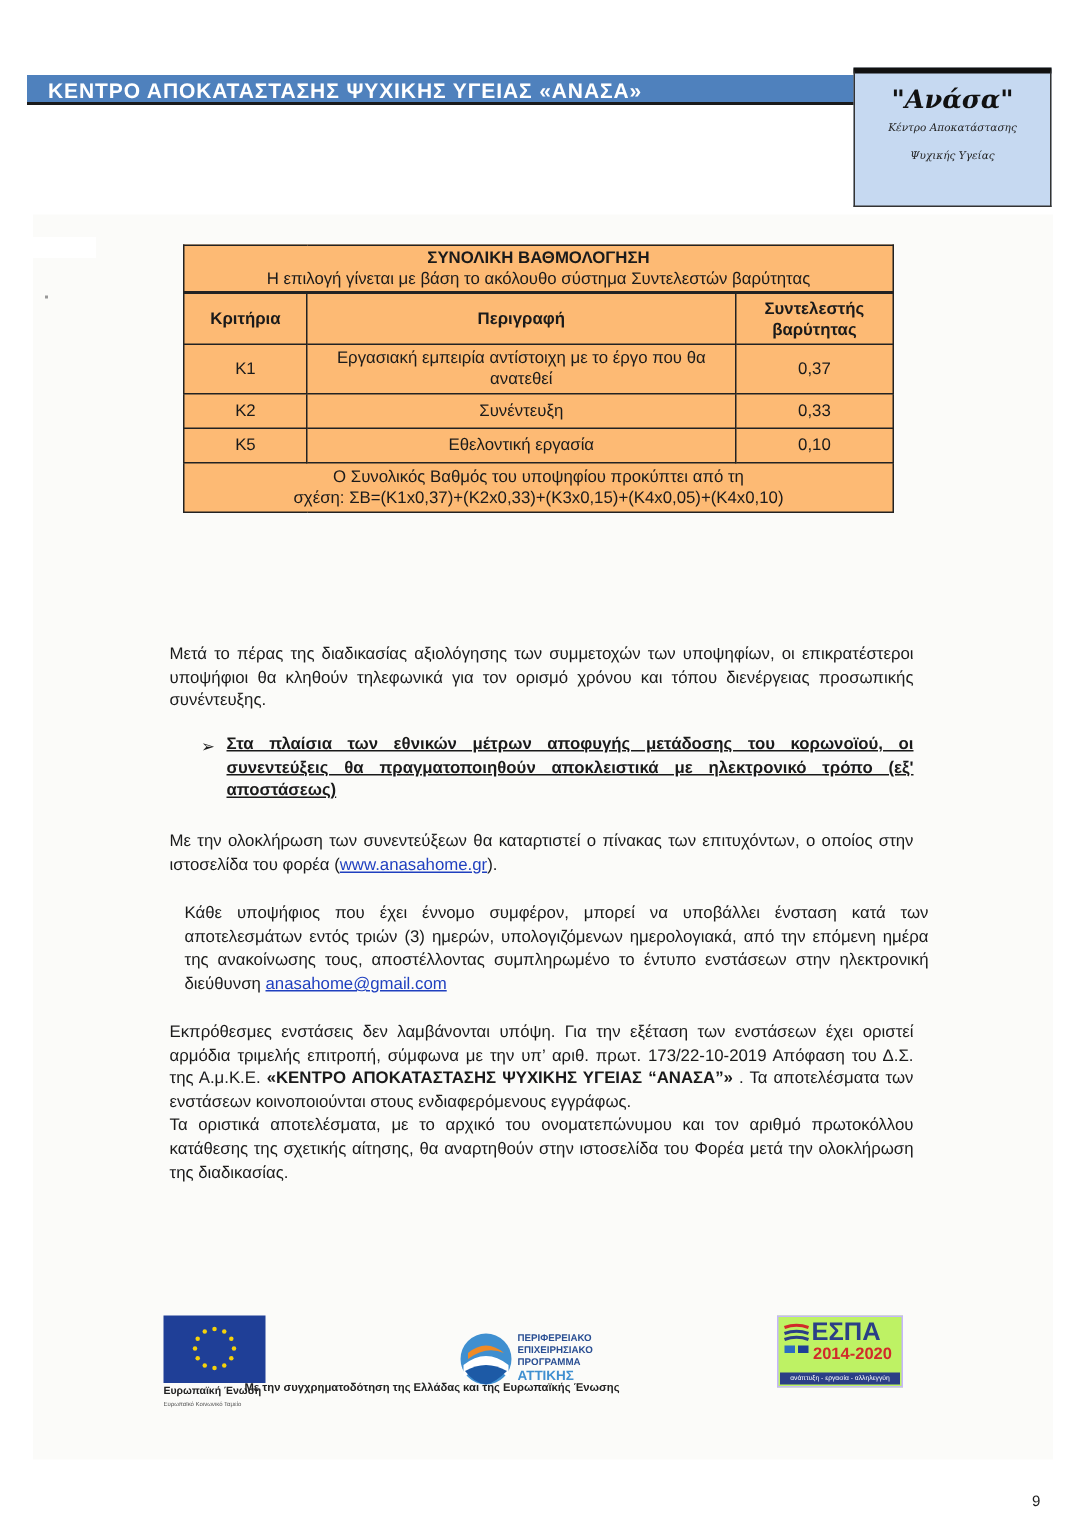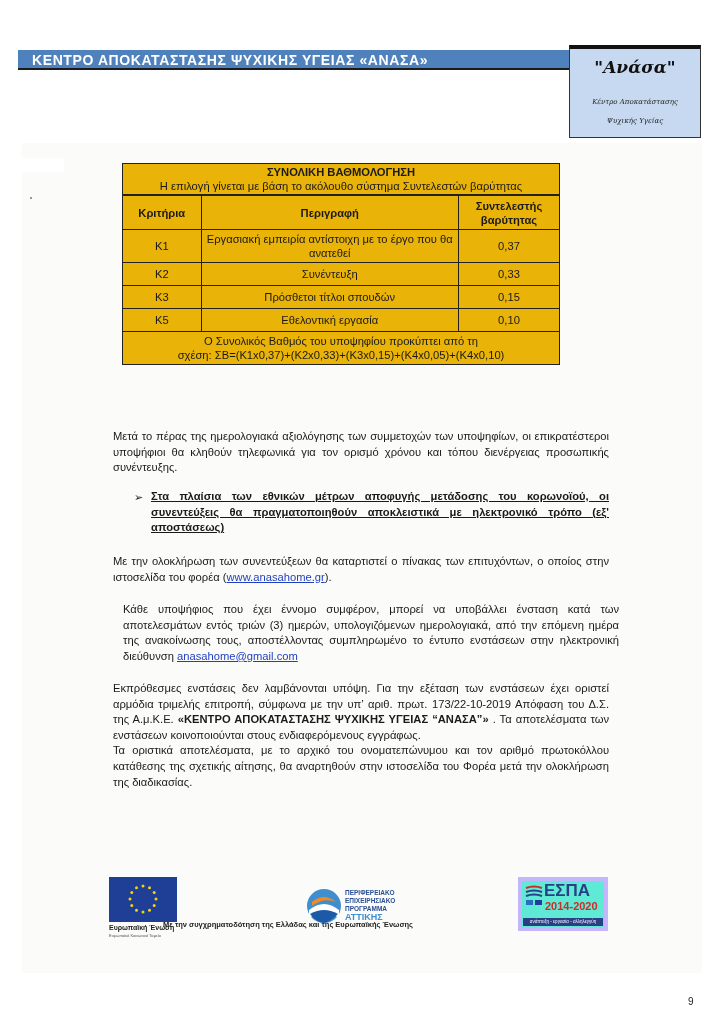--- a/index.html
+++ b/index.html
@@ -12,32 +12,32 @@
     .hdr-bar-ext { position: absolute; left: 410px; top: 50px; width: 160px; height: 18px;
                    background: #4f81bd; border-bottom: 2px solid #1a1a1a; }
     .hdr-title { position: absolute; left: 32px; top: 52px; font-size: 14px; font-weight: bold;
                  color: #ffffff; letter-spacing: 0.6px; white-space: nowrap; }
     .logo-box { position: absolute; left: 569px; top: 45px; width: 132px; height: 93px;
                 background: #c6d9f1; border: 1.5px solid #333; border-top: 4px solid #111;
                 box-sizing: border-box; text-align: center; }
     .logo-name { font-family: "DejaVu Serif", serif; font-style: italic; font-weight: bold;
                  font-size: 17px; margin-top: 8px; color: #111; }
     .logo-line { font-family: "DejaVu Serif", serif; font-style: italic; font-size: 7px;
-                 color: #222; margin-top: 21px; }
+                 color: #222; margin-top: 4px; }
     .logo-line2 { margin-top: 11px; }
 
     
     .gray-band { position: absolute; left: 22px; top: 143px; width: 680px; height: 830px;
                  background: #fbfbf9; }
     .white-patch { position: absolute; left: 22px; top: 158px; width: 42px; height: 14px; background: #fff; }
     .dot-mark { position: absolute; left: 30px; top: 197px; width: 2px; height: 2px; background: #999; }
 
     
-    .score-table { position: absolute; left: 122px; top: 163px; width: 438px;
-                   border-collapse: collapse; font-size: 11.2px; background: #eab308; }
+    .score-table { position: absolute; left: 122px; top: 163px; width: 474px;
+                   border-collapse: collapse; font-size: 11.2px; background: #fdba74; }
     .score-table td, .score-table th { border: 1px solid #222; text-align: center;
                    padding: 1px 3px; font-weight: normal; line-height: 14px; }
     .score-table .cap-row td { line-height: 14px; padding-top: 1px; padding-bottom: 1px;
                    border-bottom: 2px solid #222; }
     .score-table .cap-title { font-weight: bold; display: block; }
     .score-table th { font-weight: bold; height: 31px; }
     .score-table td.crit { width: 76px; height: 20px; }
     .score-table td.desc { width: 285px; }
     .score-table td.w { width: 99px; }
     .score-table tr.r1 td { height: 30px; }
@@ -61,21 +61,21 @@
     .eu-flag svg { display: block; }
     .eu-label { position: absolute; left: 109px; top: 924px; font-size: 7px; font-weight: bold; color: #222; }
     .eu-sub { position: absolute; left: 109px; top: 933px; font-size: 4px; color: #555; }
 
     .pep-logo { position: absolute; left: 306px; top: 888px; width: 36px; height: 36px; }
     .pep-text { position: absolute; left: 345px; top: 889px; font-size: 6.5px; font-weight: bold;
                 color: #2a4f93; line-height: 8px; }
     .pep-text .big { font-size: 9px; color: #3f8fd0; }
 
     .espa { position: absolute; left: 518px; top: 877px; width: 82px; height: 46px;
-            border: 4px solid #c4b5fd; background: #5eead4; }
+            border: 1px solid #c4b5fd; background: #bef264; }
     .espa-name { position: absolute; left: 22px; top: 0px; font-size: 17px; font-weight: bold; color: #2b3f86; }
     .espa-years { position: absolute; left: 23px; top: 19px; font-size: 11px; font-weight: bold; color: #d12a2a; }
     .espa-strip { position: absolute; left: 1px; right: 1px; bottom: 1px; height: 8px; background: #2b3f86;
                   color: #fff; font-size: 4.5px; text-align: center; line-height: 8px; }
     .espa-waves { position: absolute; left: 3px; top: 4px; width: 18px; height: 22px; }
 
     .fund-text { position: absolute; left: 0; width: 576px; top: 920px; text-align: center;
                  font-size: 7.5px; font-weight: bold; color: #222; }
     .page-num { position: absolute; left: 688px; top: 996px; font-size: 10px; color: #222; }
   </style>
@@ -112,39 +112,34 @@
     <td class="crit">Κ1</td>
     <td class="desc">Εργασιακή εμπειρία αντίστοιχη με το έργο που θα ανατεθεί</td>
     <td class="w">0,37</td>
   </tr>
   <tr>
     <td class="crit">Κ2</td>
     <td class="desc">Συνέντευξη</td>
     <td class="w">0,33</td>
   </tr>
   <tr>
-    <td class="crit">Κ3</td>
-    <td class="desc">Πρόσθετοι τίτλοι σπουδών</td>
-    <td class="w">0,15</td>
-  </tr>
-  <tr>
     <td class="crit">Κ5</td>
     <td class="desc">Εθελοντική εργασία</td>
     <td class="w">0,10</td>
   </tr>
   <tr class="foot">
     <td colspan="3">
       <div>Ο Συνολικός Βαθμός του υποψηφίου προκύπτει από τη</div>
       <div>σχέση: ΣΒ=(Κ1x0,37)+(Κ2x0,33)+(Κ3x0,15)+(Κ4x0,05)+(Κ4x0,10)</div>
     </td>
   </tr>
 </tbody>
   </table>
 
-<div class="para p1">Μετά το πέρας της ημερολογιακά αξιολόγησης των συμμετοχών των υποψηφίων, οι επικρατέστεροι υποψήφιοι θα κληθούν τηλεφωνικά για τον ορισμό χρόνου και τόπου διενέργειας προσωπικής συνέντευξης.</div>
+<div class="para p1">Μετά το πέρας της διαδικασίας αξιολόγησης των συμμετοχών των υποψηφίων, οι επικρατέστεροι υποψήφιοι θα κληθούν τηλεφωνικά για τον ορισμό χρόνου και τόπου διενέργειας προσωπικής συνέντευξης.</div>
 
 <div class="bullet">➢</div>
 <div class="p-bullet">Στα πλαίσια των εθνικών μέτρων αποφυγής μετάδοσης του κορωνοϊού, οι συνεντεύξεις θα πραγματοποιηθούν αποκλειστικά με ηλεκτρονικό τρόπο (εξ' αποστάσεως)</div>
 
 <div class="para p2"><span>Με την ολοκλήρωση των συνεντεύξεων θα καταρτιστεί ο πίνακας των επιτυχόντων, ο οποίος στην ιστοσελίδα του φορέα (</span><a class="link">www.anasahome.gr</a><span>).</span></div>
 
 <div class="para p3"><span>Κάθε υποψήφιος που έχει έννομο συμφέρον, μπορεί να υποβάλλει ένσταση κατά των αποτελεσμάτων εντός τριών (3) ημερών, υπολογιζόμενων ημερολογιακά, από την επόμενη ημέρα της ανακοίνωσης τους, αποστέλλοντας συμπληρωμένο το έντυπο ενστάσεων στην ηλεκτρονική διεύθυνση </span><a class="link">anasahome@gmail.com</a></div>
 
 <div class="para p4"><span>Εκπρόθεσμες ενστάσεις δεν λαμβάνονται υπόψη. Για την εξέταση των ενστάσεων έχει οριστεί αρμόδια τριμελής επιτροπή, σύμφωνα με την υπ’ αριθ. πρωτ. 173/22-10-2019 Απόφαση του Δ.Σ. της Α.μ.Κ.Ε. </span><span class="bold">«ΚΕΝΤΡΟ ΑΠΟΚΑΤΑΣΤΑΣΗΣ ΨΥΧΙΚΗΣ ΥΓΕΙΑΣ “ΑΝΑΣΑ”»</span><span> . Τα αποτελέσματα των ενστάσεων κοινοποιούνται στους ενδιαφερόμενους εγγράφως.</span><br><span>Τα οριστικά αποτελέσματα, με το αρχικό του ονοματεπώνυμου και τον αριθμό πρωτοκόλλου κατάθεσης της σχετικής αίτησης, θα αναρτηθούν στην ιστοσελίδα του Φορέα μετά την ολοκλήρωση της διαδικασίας.</span></div>
 

